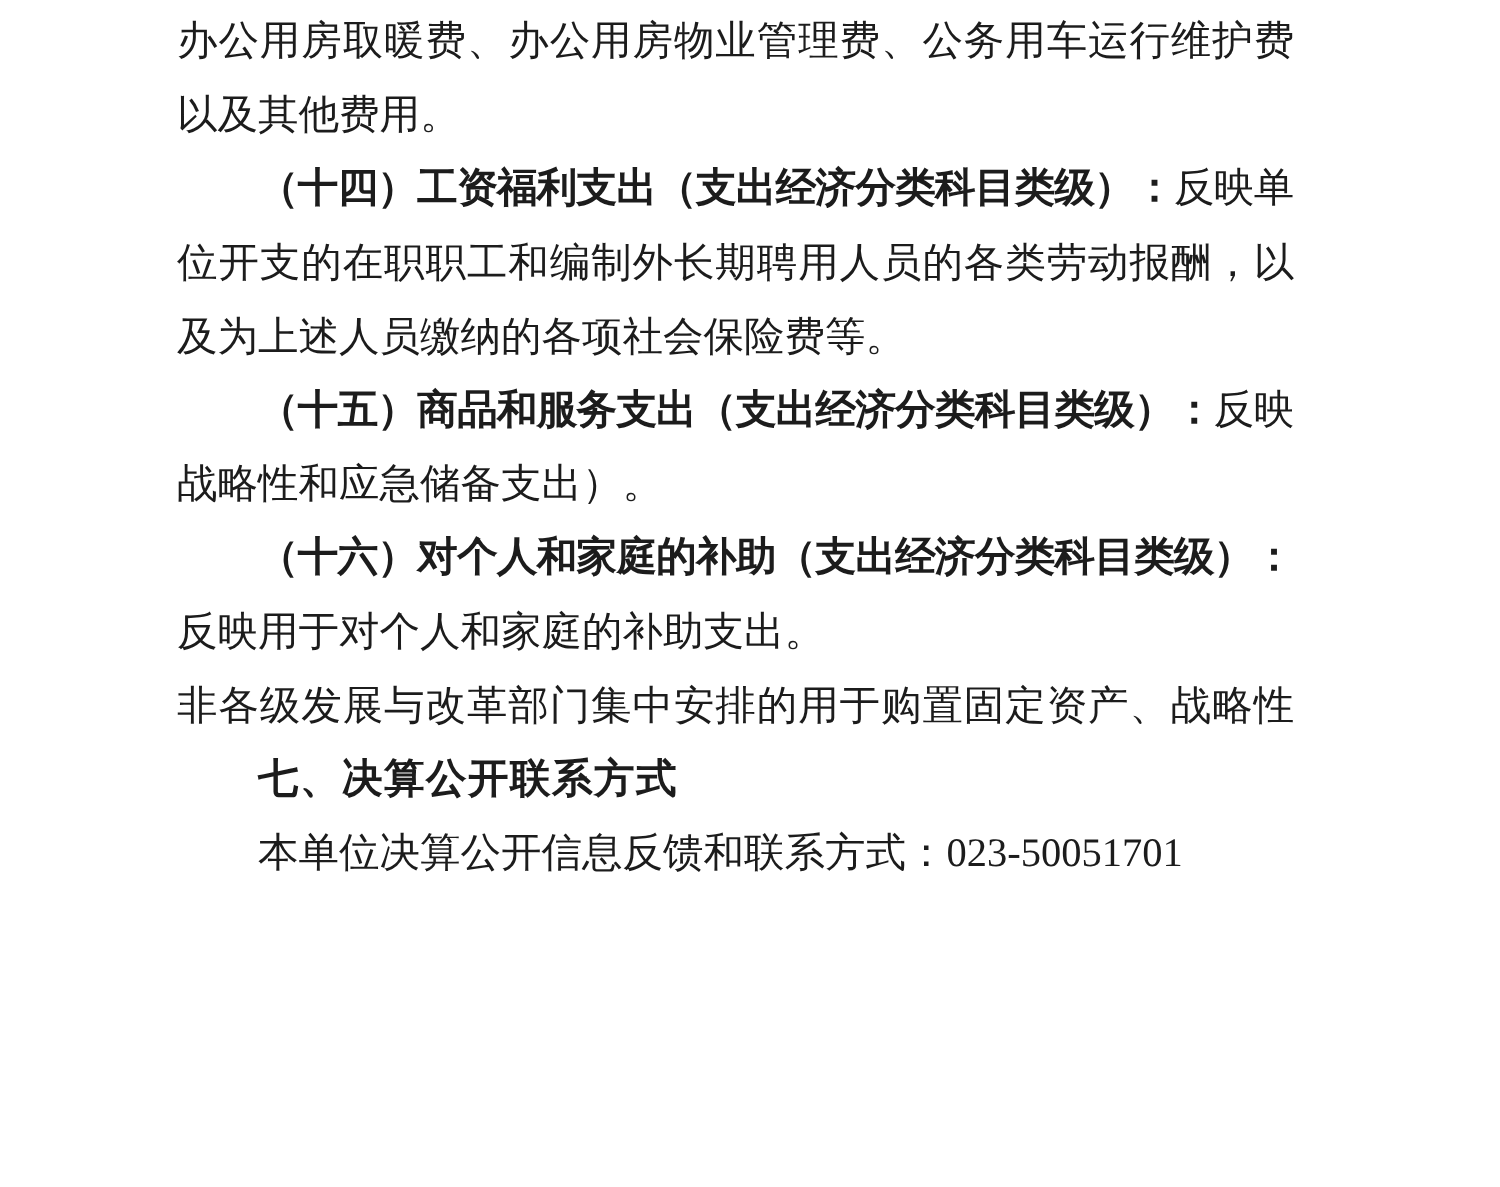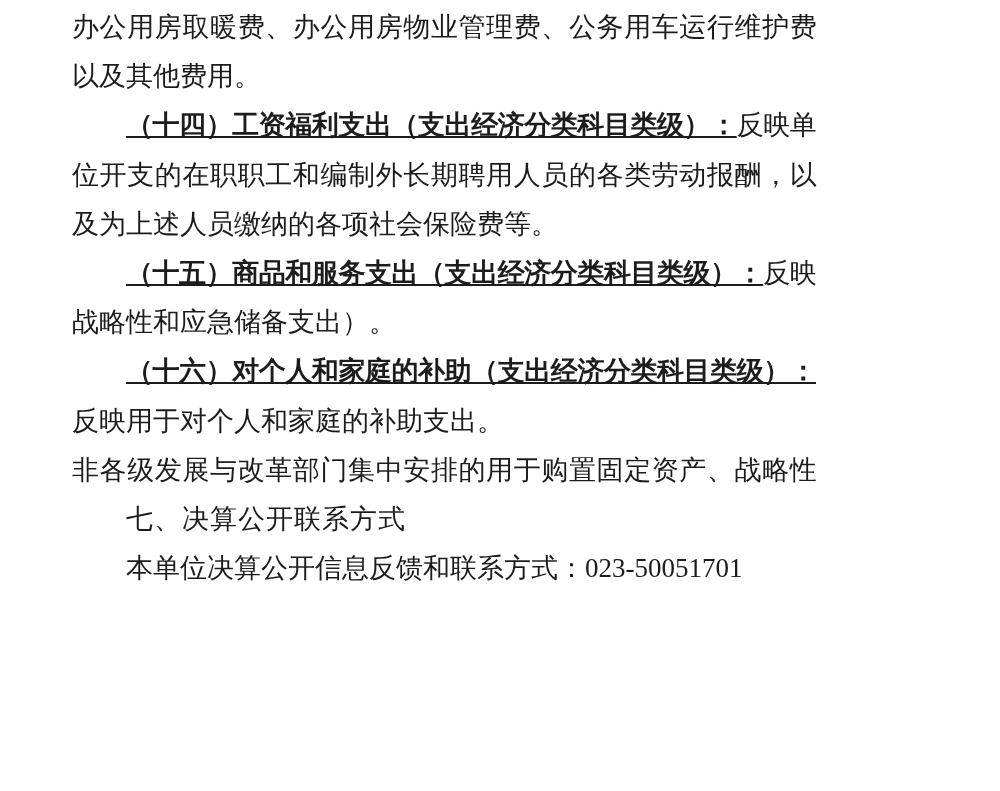--- a/index.html
+++ b/index.html
@@ -4,41 +4,41 @@
 <style>
   html, body { margin: 0; padding: 0; }
   .page {
     position: relative;
     width: 1000px;
     height: 791px;
     background: #ffffff;
     overflow: hidden;
   }
   .doc {
-    padding: 3px 0 0 72px;
+    padding: 3px 0 0 118px;
     width: 744px;
     color: #1c1c1c;
     font-family: "Liberation Serif", "DejaVu Serif", serif;
     font-size: 27px;
   }
   .ln {
     line-height: 49.2px;
     white-space: nowrap;
   }
   .full {
     white-space: normal;
     text-align: justify;
     text-align-last: justify;
     letter-spacing: -0.8px;
   }
   .indent { text-indent: 54px; }
-  .hd { font-weight: 700; text-decoration: underline; }
+  .hd { font-weight: 700; }
   .section-heading {
     font-family: "Liberation Sans", "DejaVu Sans", sans-serif;
-    font-weight: 400;
+    font-weight: 700;
     letter-spacing: 1px;
   }
 </style>
 </head>
 <body>
 
 <div class="page">
   <main class="doc">
 
     <div class="ln full"><span>办公用房取暖费、办公用房物业管理费、公务用车运行维护费</span></div>

